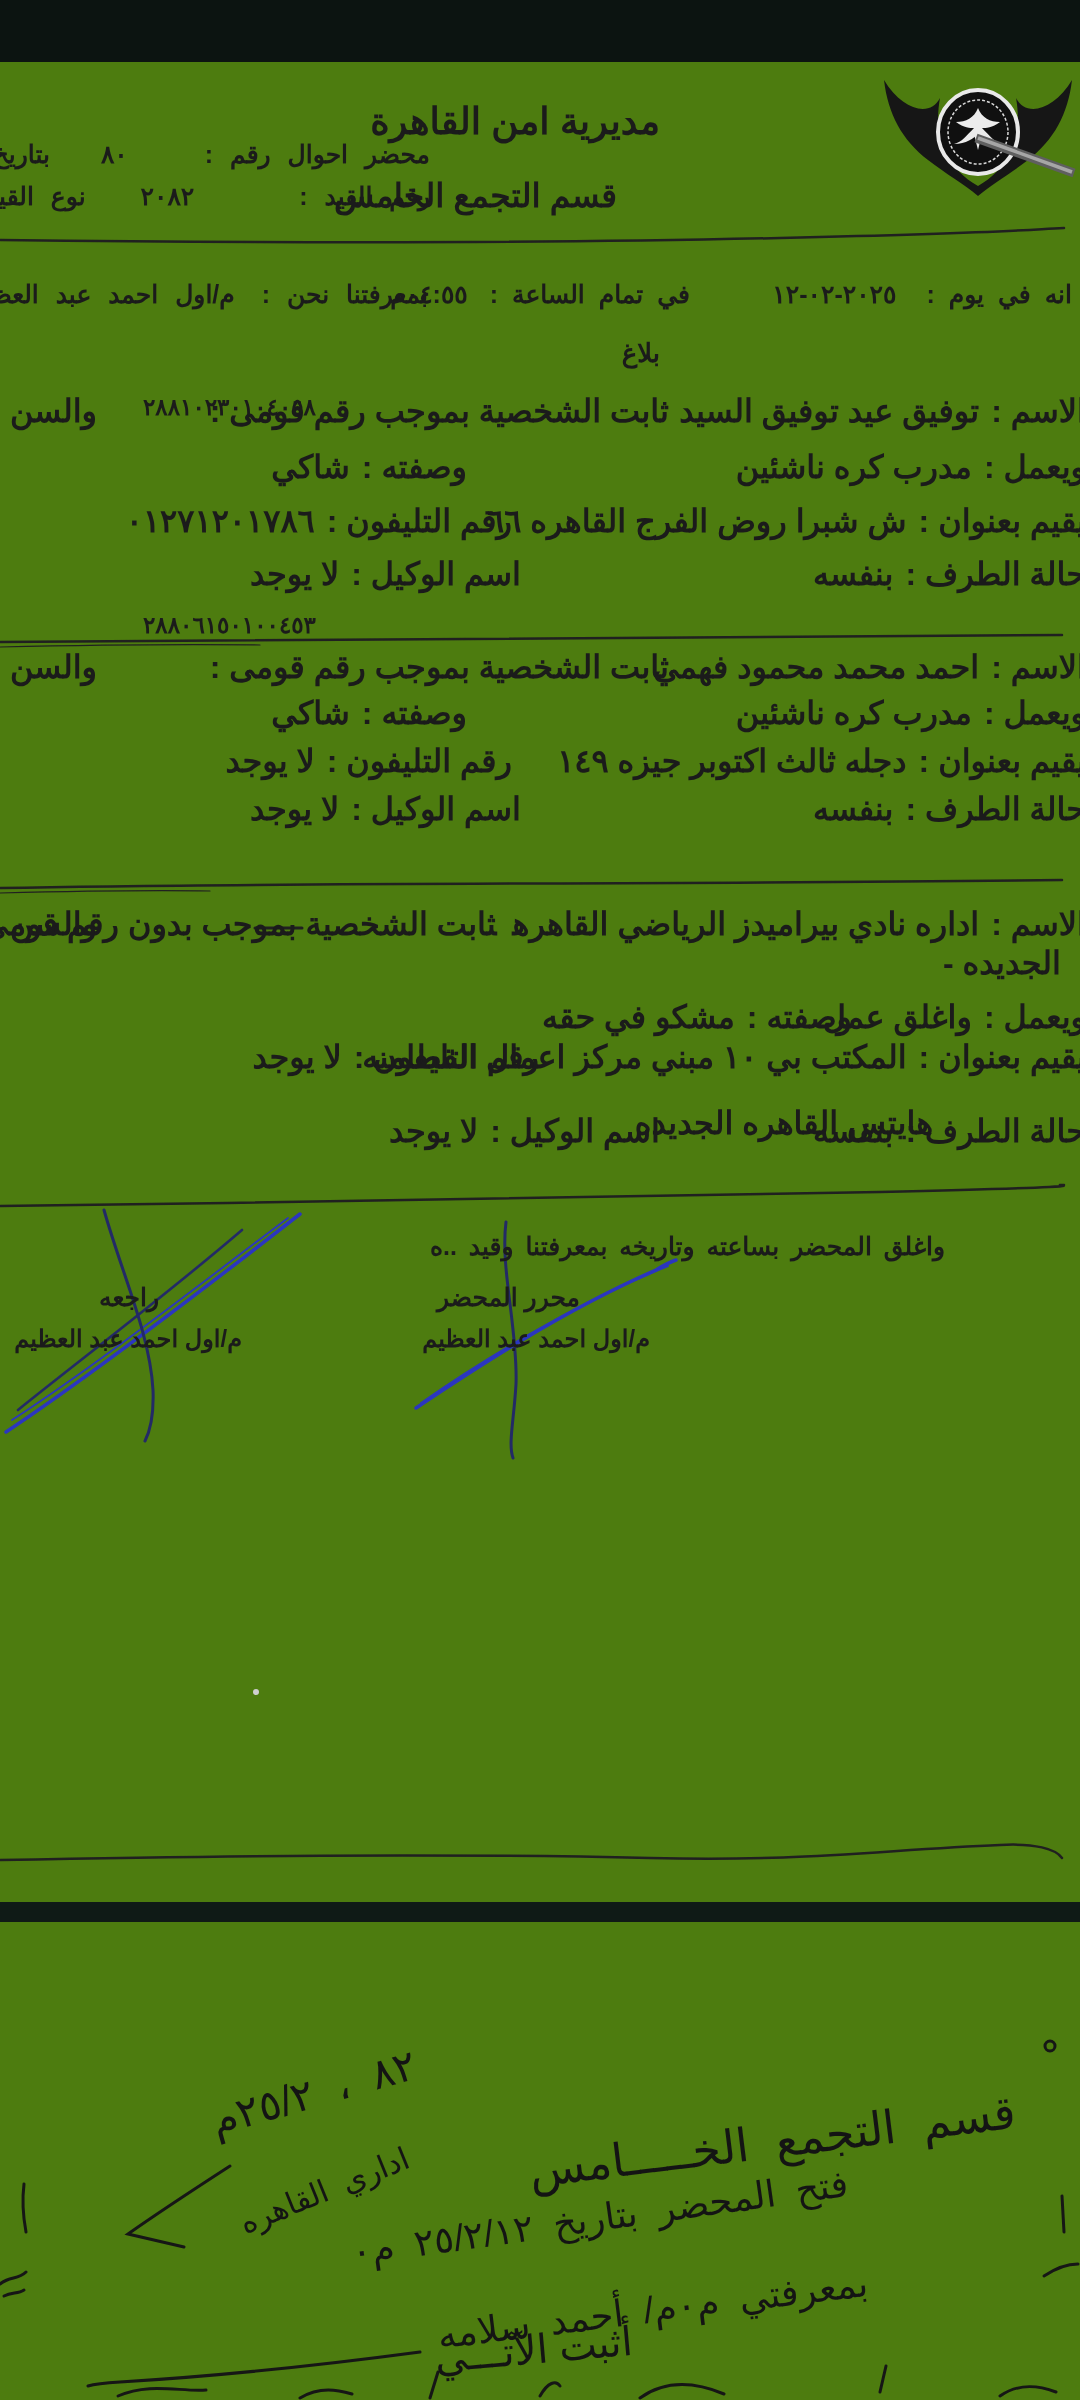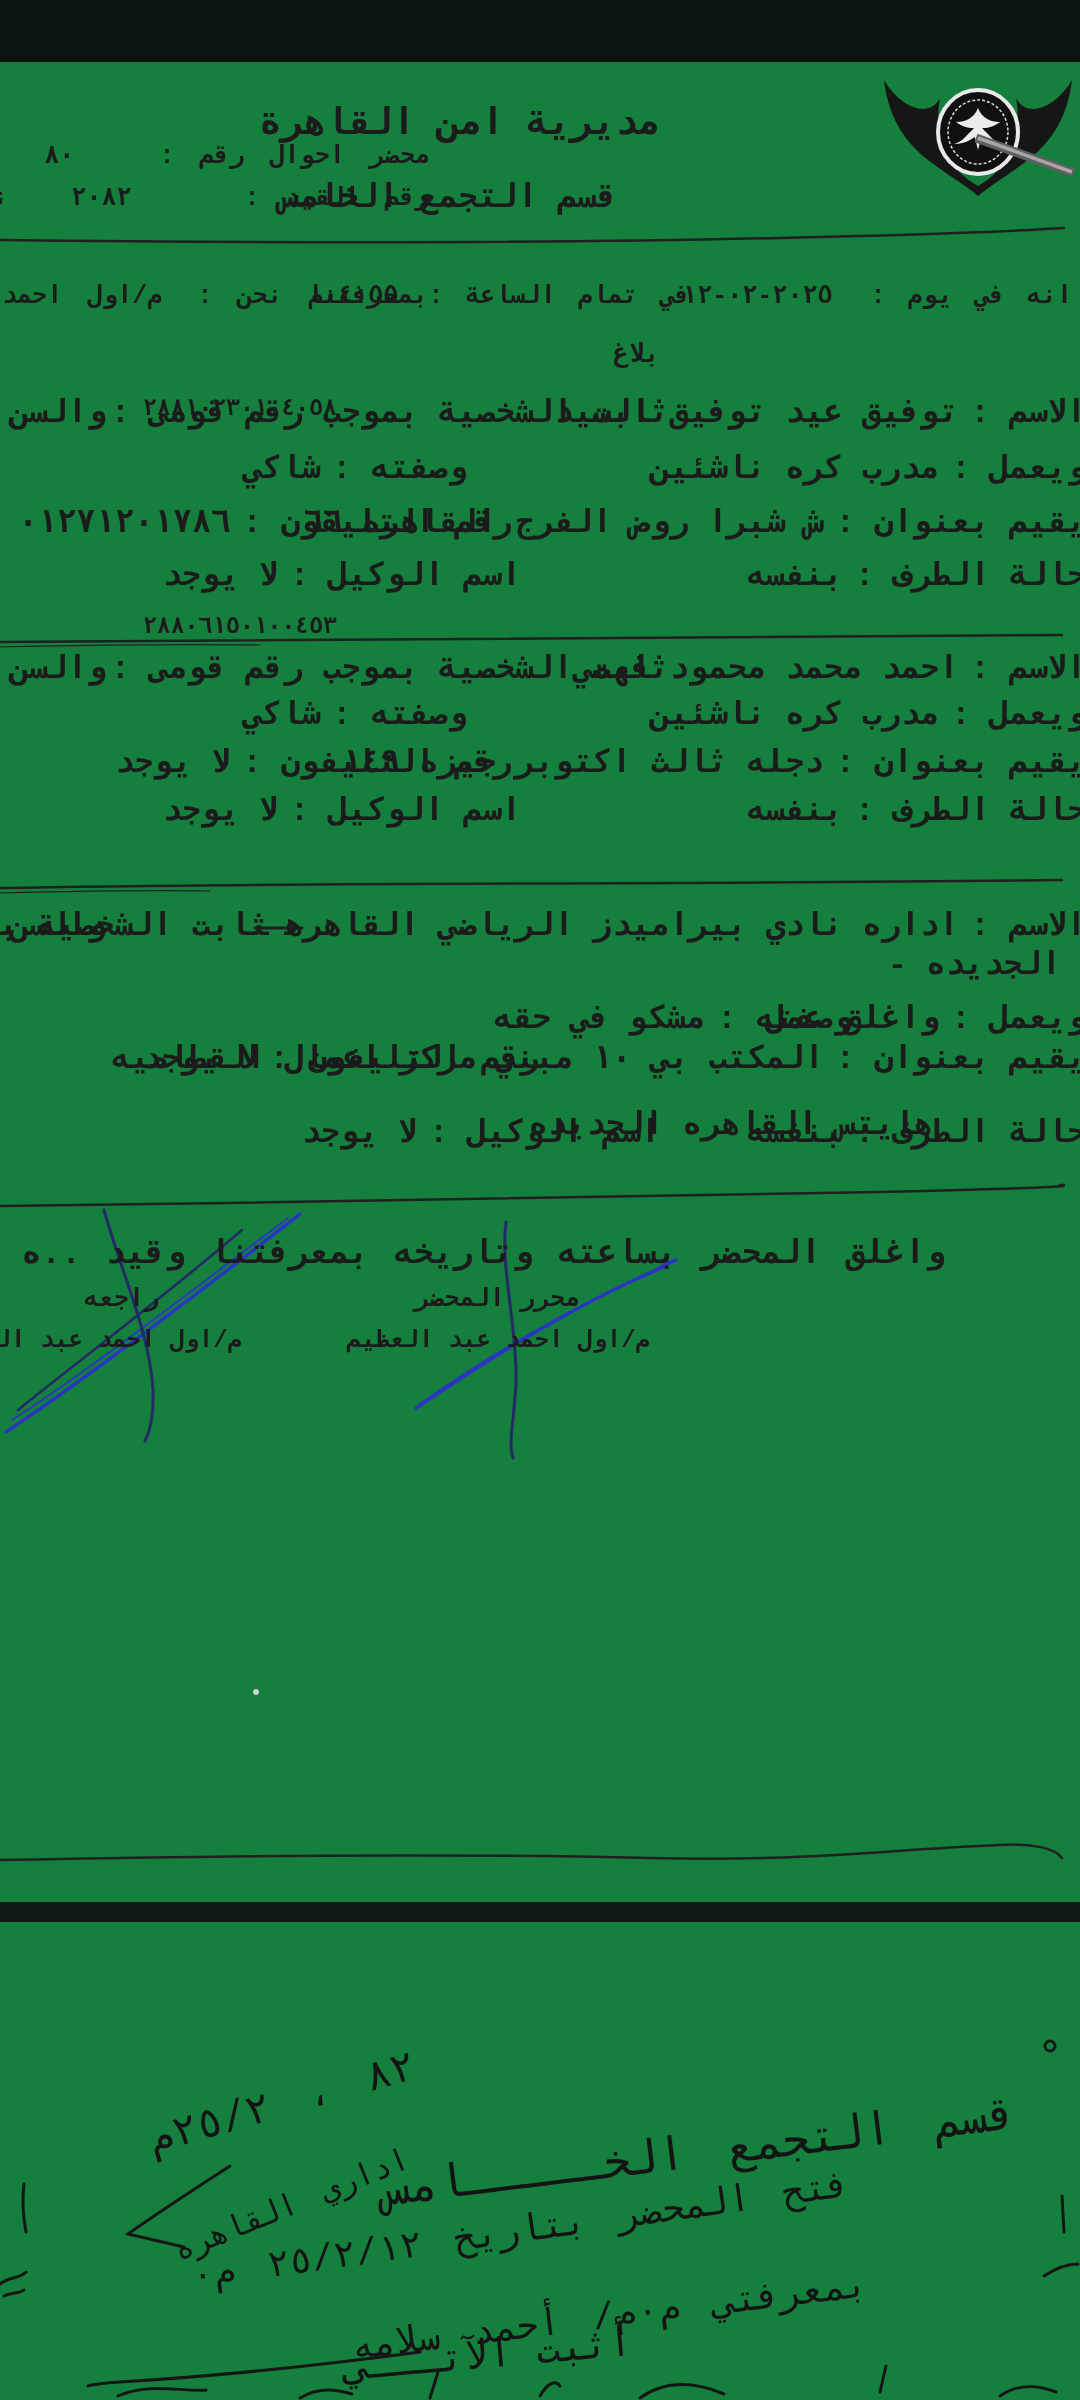--- a/index.html
+++ b/index.html
@@ -1,33 +1,33 @@
 <!DOCTYPE html>
 <html lang="ar" dir="rtl"><head>
 <meta charset="utf-8">
 <style>
   html,body{margin:0;padding:0;background:#000;}
   .page{
-    position:relative;width:1080px;height:2400px;background:#15803d;
+    position:relative;width:1080px;height:2400px;background:#4d7c0f;
     overflow:hidden;direction:rtl;
-    font-family:Liberation Mono, monospace;color:#1b1b1b;
+    font-family:Liberation Sans, sans-serif;color:#1b1b1b;
   }
   .abs{position:absolute;white-space:nowrap;}
   .b{font-weight:700;}
   .bar-top{position:absolute;left:0;top:0;width:1080px;height:62px;background:#0c1411;}
   .bar-mid{position:absolute;left:0;top:1902px;width:1080px;height:20px;background:#0f1a16;}
   .hdr-title{font-size:37px;letter-spacing:.5px;}
   .hdr-sub{font-size:33px;text-align:center;}
   .hdr-left{font-size:25px;word-spacing:10px;}
   .introseg{font-size:25px;word-spacing:7px;}
   .row{font-size:32px;}
   .row .lbl{margin-left:12px;}
   .num{font-size:23px;letter-spacing:1.5px;}
   .ltr{direction:ltr;unicode-bidi:isolate;}
-  .closeline{font-size:33px;word-spacing:5px;}
+  .closeline{font-size:25px;word-spacing:5px;}
   .sigtitle{font-size:25px;}
   .signame{font-size:24px;}
   .hw{color:#141414;font-weight:400;}
   svg.art{position:absolute;left:0;top:0;pointer-events:none;}
 </style>
 </head>
 <body>
 
 <div class="page">
 

